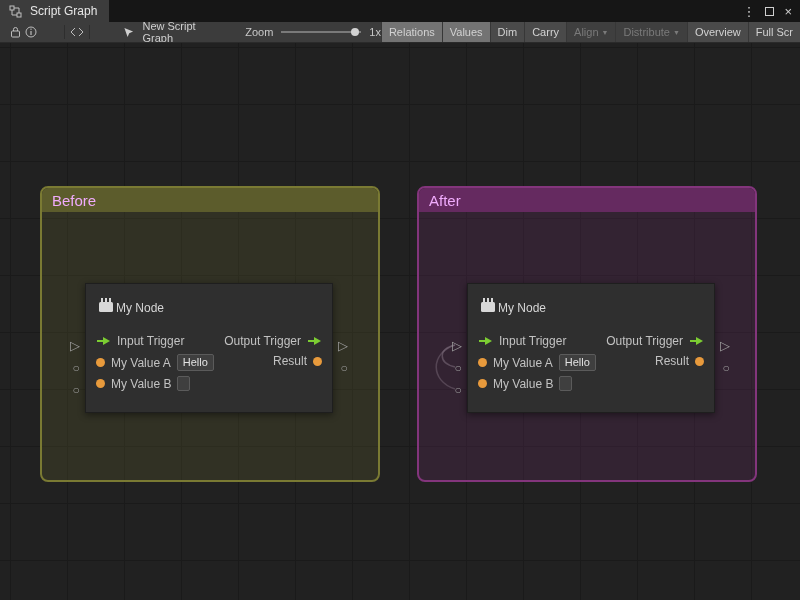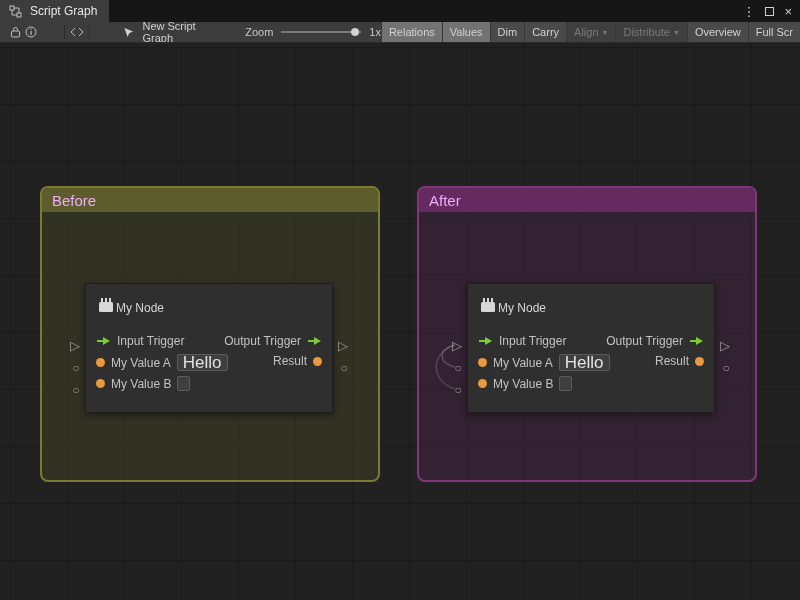--- a/index.html
+++ b/index.html
@@ -64,21 +64,21 @@
     padding:12px 10px 8px 10px; }
   .node-header { display:flex; align-items:center; height:24px;
     margin-bottom:12px; }
   .node-title { color:#d6d6d6; font-size:12px; }
   .node-row { display:flex; align-items:flex-start; justify-content:space-between;
     height:22px; }
   .pl,.pr { display:flex; align-items:center; gap:6px; }
   .plabel { color:#c2c2c2; font-size:12px; white-space:nowrap; }
   .dot { width:9px; height:9px; border-radius:50%; background:#e89a3c; display:inline-block; }
   .field { background:#3f3f3f; border:1px solid #5b5b5b; border-radius:2px;
-    color:#e2e2e2; font-size:17px; padding:1px 5px; min-width:12px; min-height:15px;
+    color:#e2e2e2; font-size:11px; padding:1px 5px; min-width:12px; min-height:15px;
     display:inline-block; line-height:13px; }
   .field.small { min-width:10px; width:13px; height:14px; padding:0; }
 
   
   .oport { position:absolute; width:14px; height:14px; display:flex;
     align-items:center; justify-content:center; color:#9e9e9e; font-size:12px;
     line-height:1; }
   .oport.tri { font-size:13px; }
 
   .edges { position:absolute; top:0; left:0; width:800px; height:557px;

